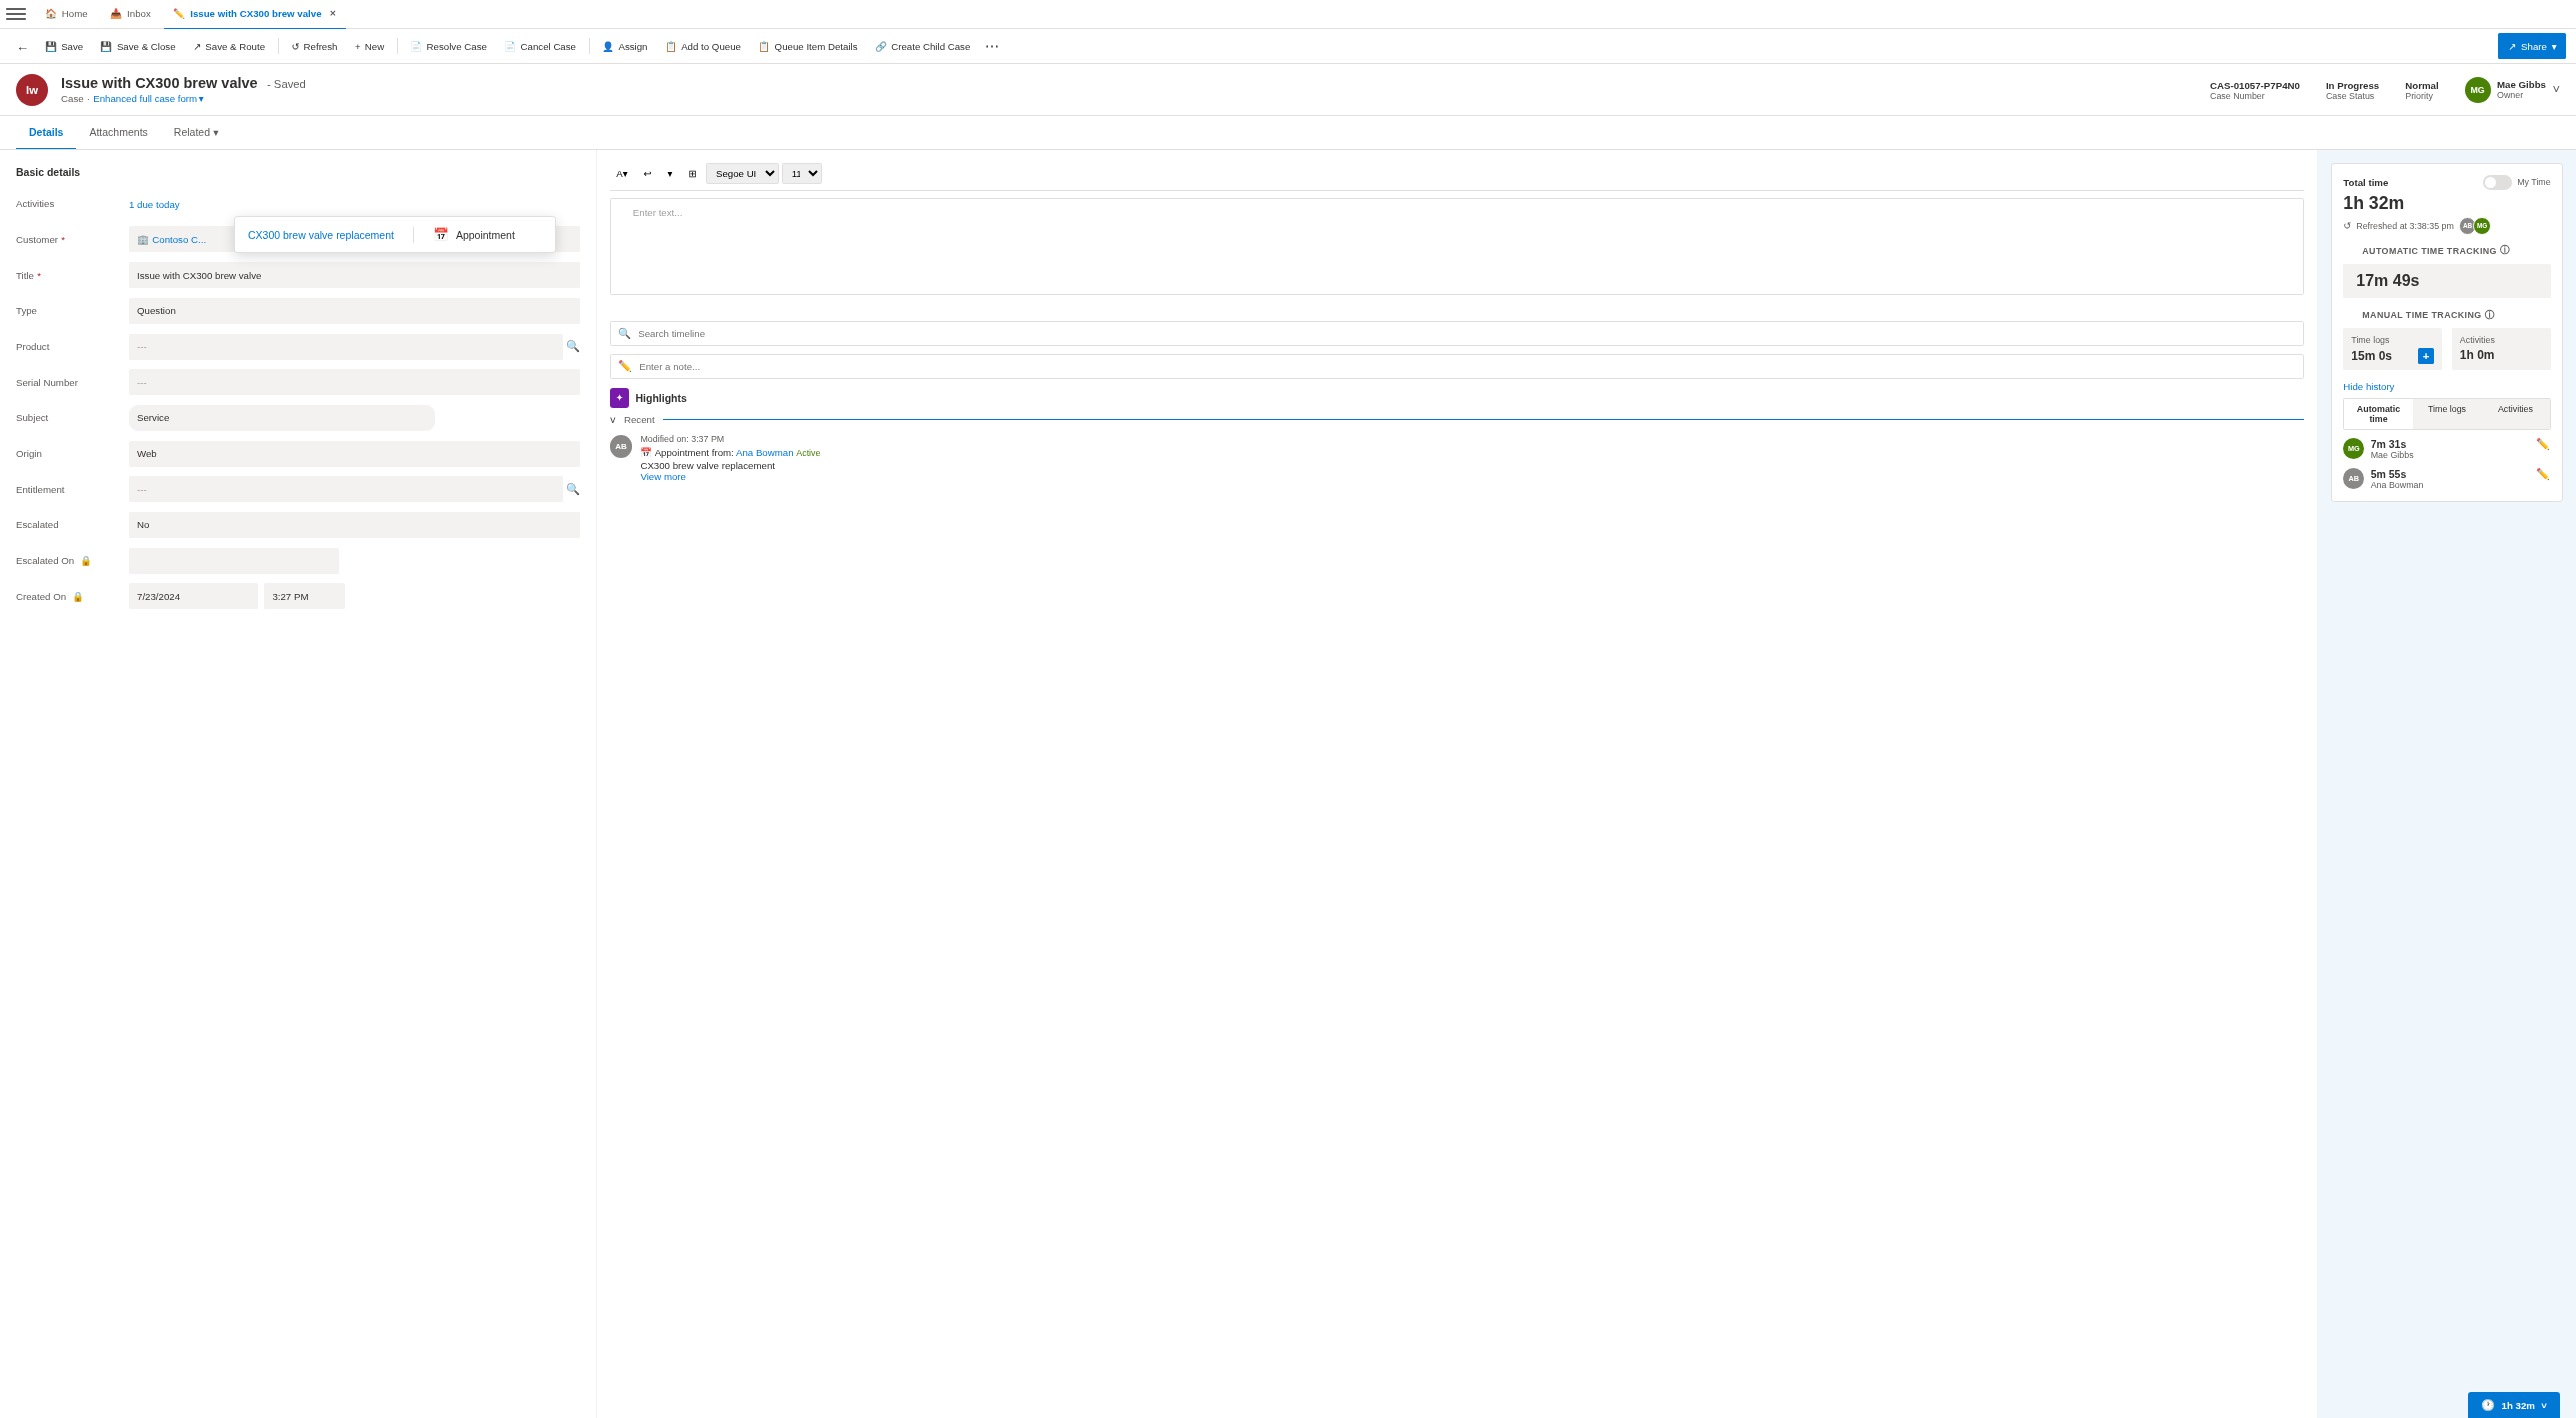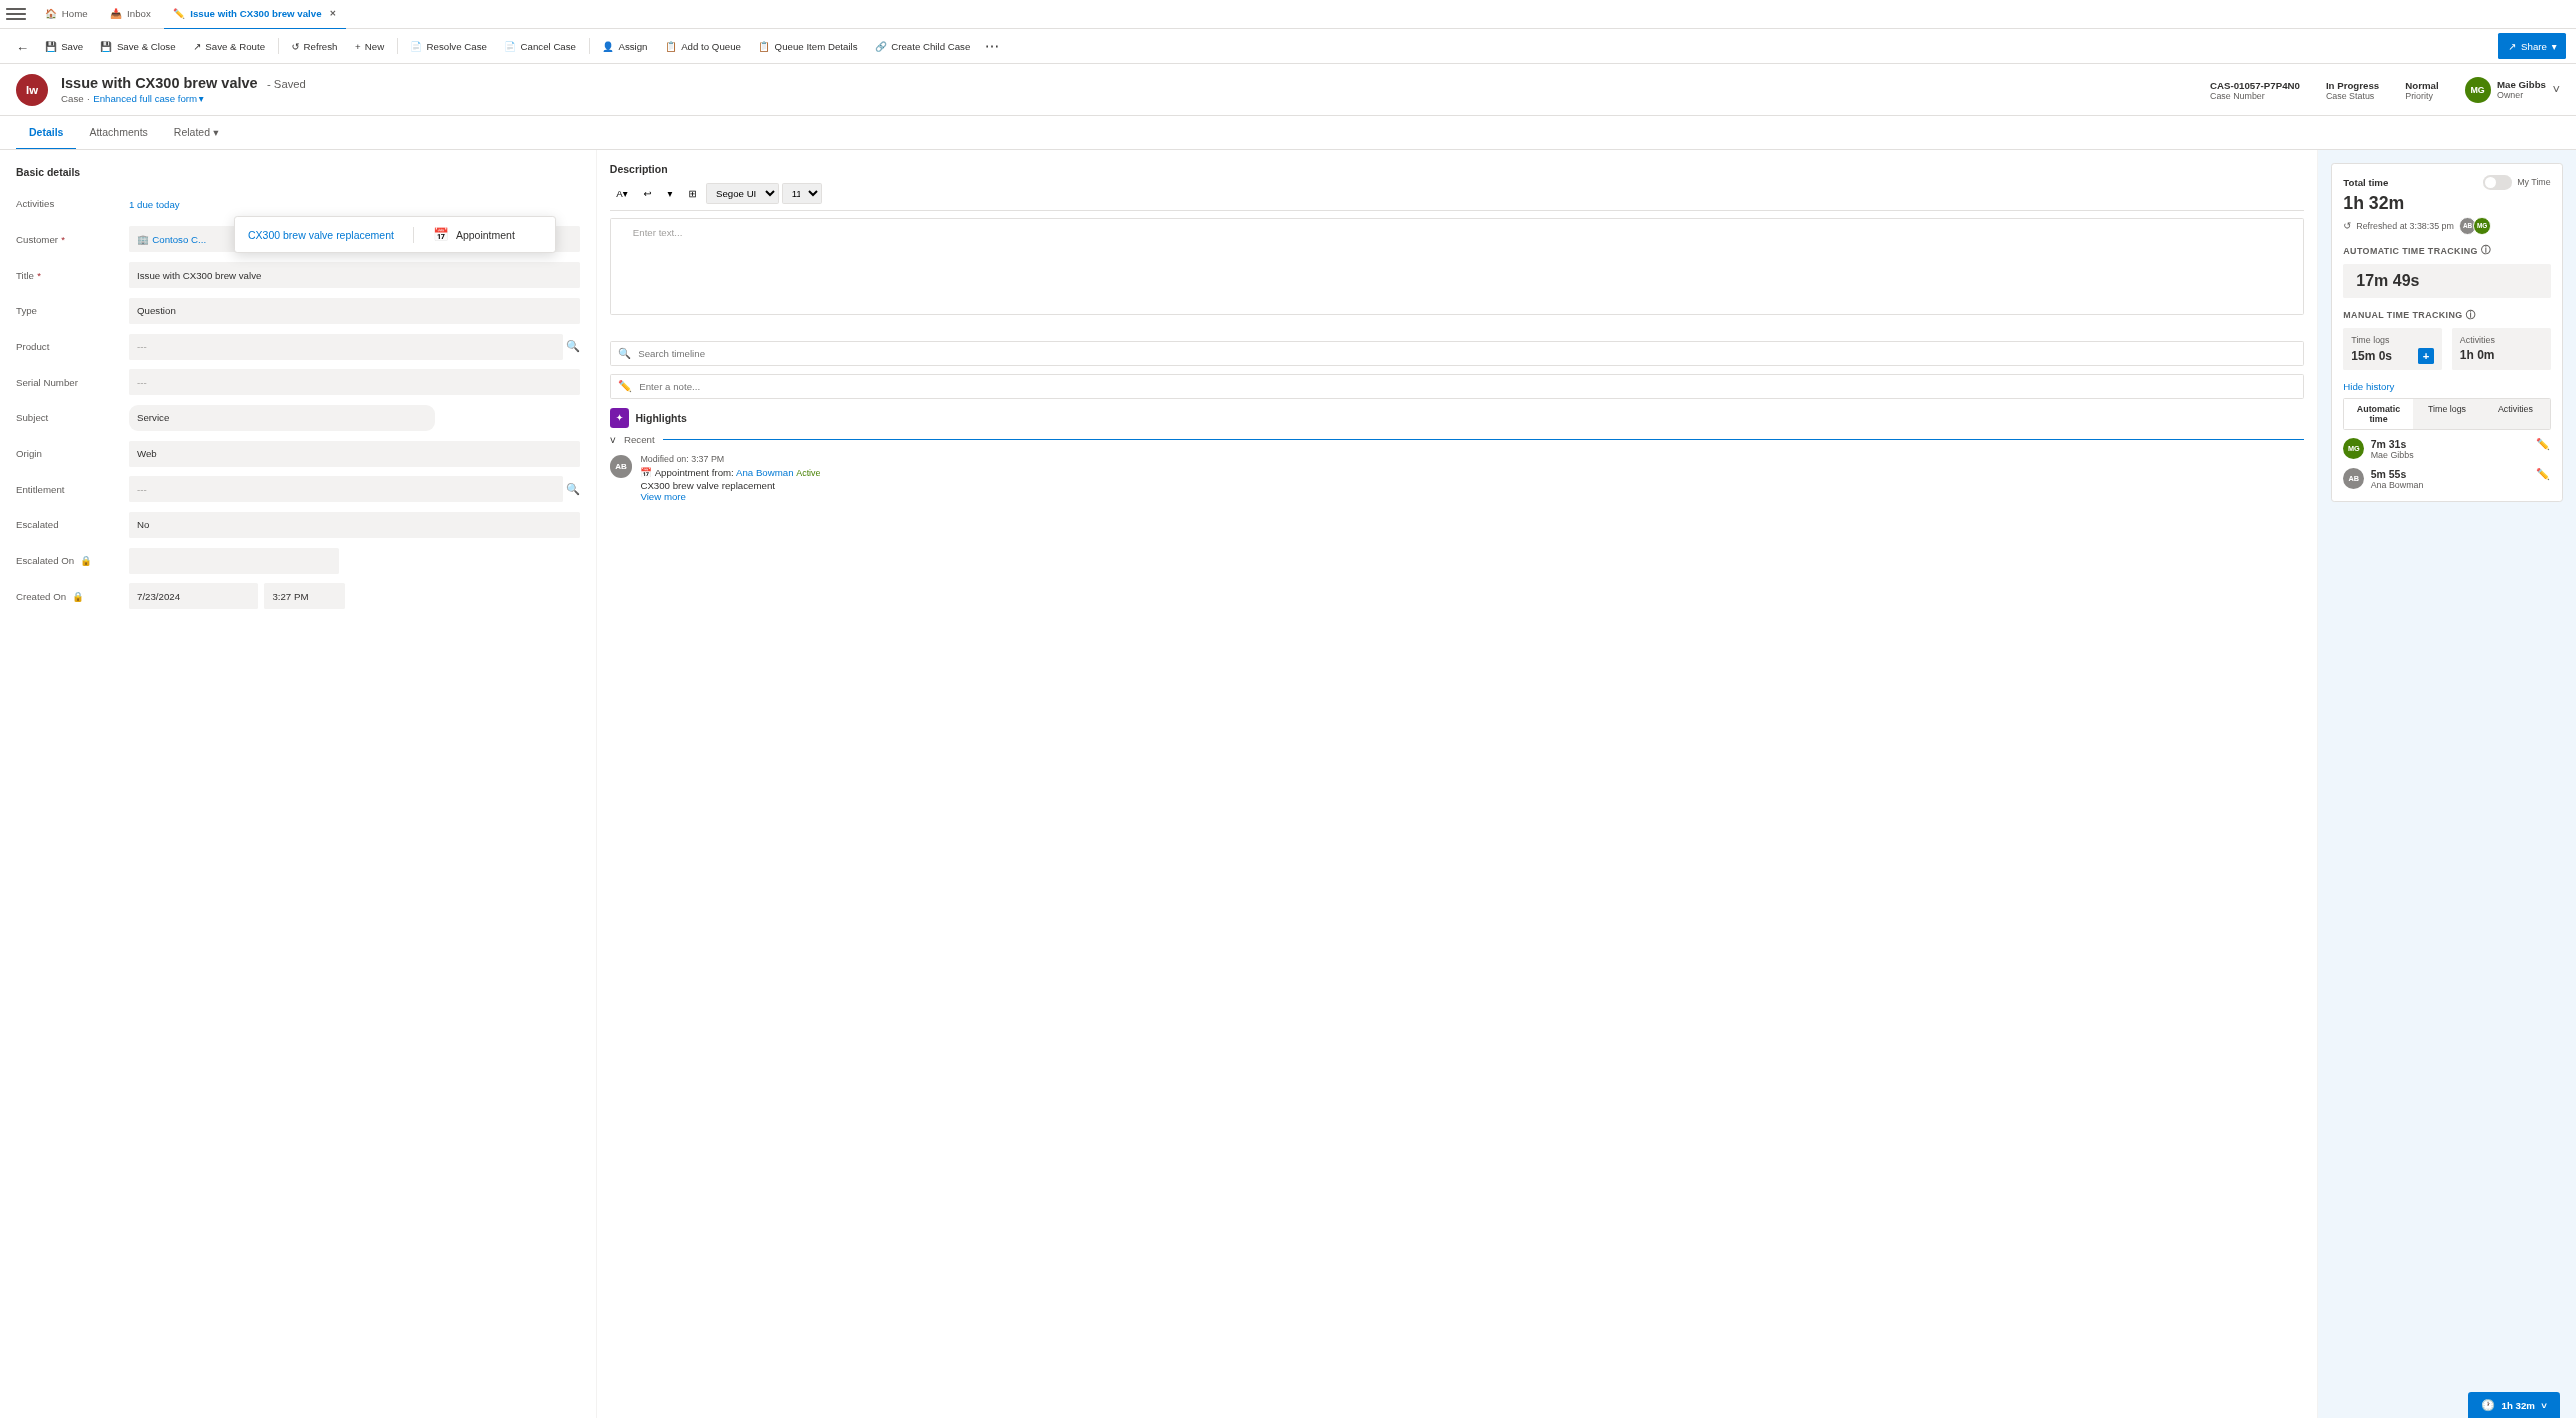--- a/index.html
+++ b/index.html
@@ -138,21 +138,21 @@
     .toggle { width: 29px; height: 14.5px; border-radius: 7.3px; background: #e1dfdd; cursor: pointer; position: relative; }
     .toggle-knob { width: 11.3px; height: 11.3px; border-radius: 50%; background: #fff; position: absolute; top: 1.6px; left: 1.6px; }
     .my-time-label { font-size: 8.9px; color: #605e5c; }
     .total-time-value { font-size: 17.7px; font-weight: 700; color: #323130; margin-bottom: 3.2px; }
     .refreshed-info { display: flex; align-items: center; gap: 4.8px; font-size: 8.9px; color: #605e5c; }
     .refresh-icon { font-size: 9.7px; cursor: pointer; }
     .avatar-group { display: flex; margin-left: 3.2px; }
     .small-avatar { width: 17.7px; height: 17.7px; border-radius: 50%; display: flex; align-items: center; justify-content: center; font-size: 6.4px; font-weight: 700; color: #fff; border: 1.6px solid #fff; margin-left: -3.2px; }
 
     .auto-tracking { margin-top: 9.7px; }
-    .tracking-header { font-size: 8.9px; font-weight: 700; color: #605e5c; letter-spacing: 0.4px; margin-bottom: 6.4px; display: flex; align-items: center; gap: 3.2px; }
+    .tracking-header { font-size: 8.9px; font-weight: 700; color: #605e5c; letter-spacing: 0.4px; margin-bottom: 6.4px; display: flex; align-items: center; gap: 3.2px; margin-left: 19px; }
     .tracking-value { font-size: 16px; font-weight: 700; color: #323130; background: #f3f2f1; padding: 8px 13px; border-radius: 1.6px; }
 
     .manual-tracking { margin-top: 11.3px; }
     .manual-grid { display: flex; gap: 9.7px; margin-top: 6.4px; }
     .manual-item { flex: 1; background: #f3f2f1; padding: 6.4px 8px; border-radius: 1.6px; }
     .manual-item-label { font-size: 8.9px; color: #605e5c; margin-bottom: 3.2px; }
     .manual-item-value { font-size: 12px; font-weight: 700; color: #323130; display: flex; align-items: center; justify-content: space-between; }
     .add-icon { width: 16px; height: 16px; border-radius: 1.6px; background: #0078d4; color: #fff; display: flex; align-items: center; justify-content: center; font-size: 11.3px; cursor: pointer; }
 
     .hide-history { color: #0078d4; font-size: 9.7px; cursor: pointer; font-weight: 500; }
@@ -477,21 +477,20 @@
     <div class="popup-divider"></div>
     <div class="popup-item">
       <span class="popup-cal-icon">📅</span>
       <span>Appointment</span>
     </div>
   </div>
 
   <div class="right-panel">
 
     <div class="desc-section">
-      <div class="desc-title">Description</div>
       <div class="desc-toolbar">
         <button class="desc-btn">
           <span>A▾</span>
         </button>
         <button class="desc-btn">
           <span>↩</span>
         </button>
         <button class="desc-btn">
           <span>▾</span>
         </button>

